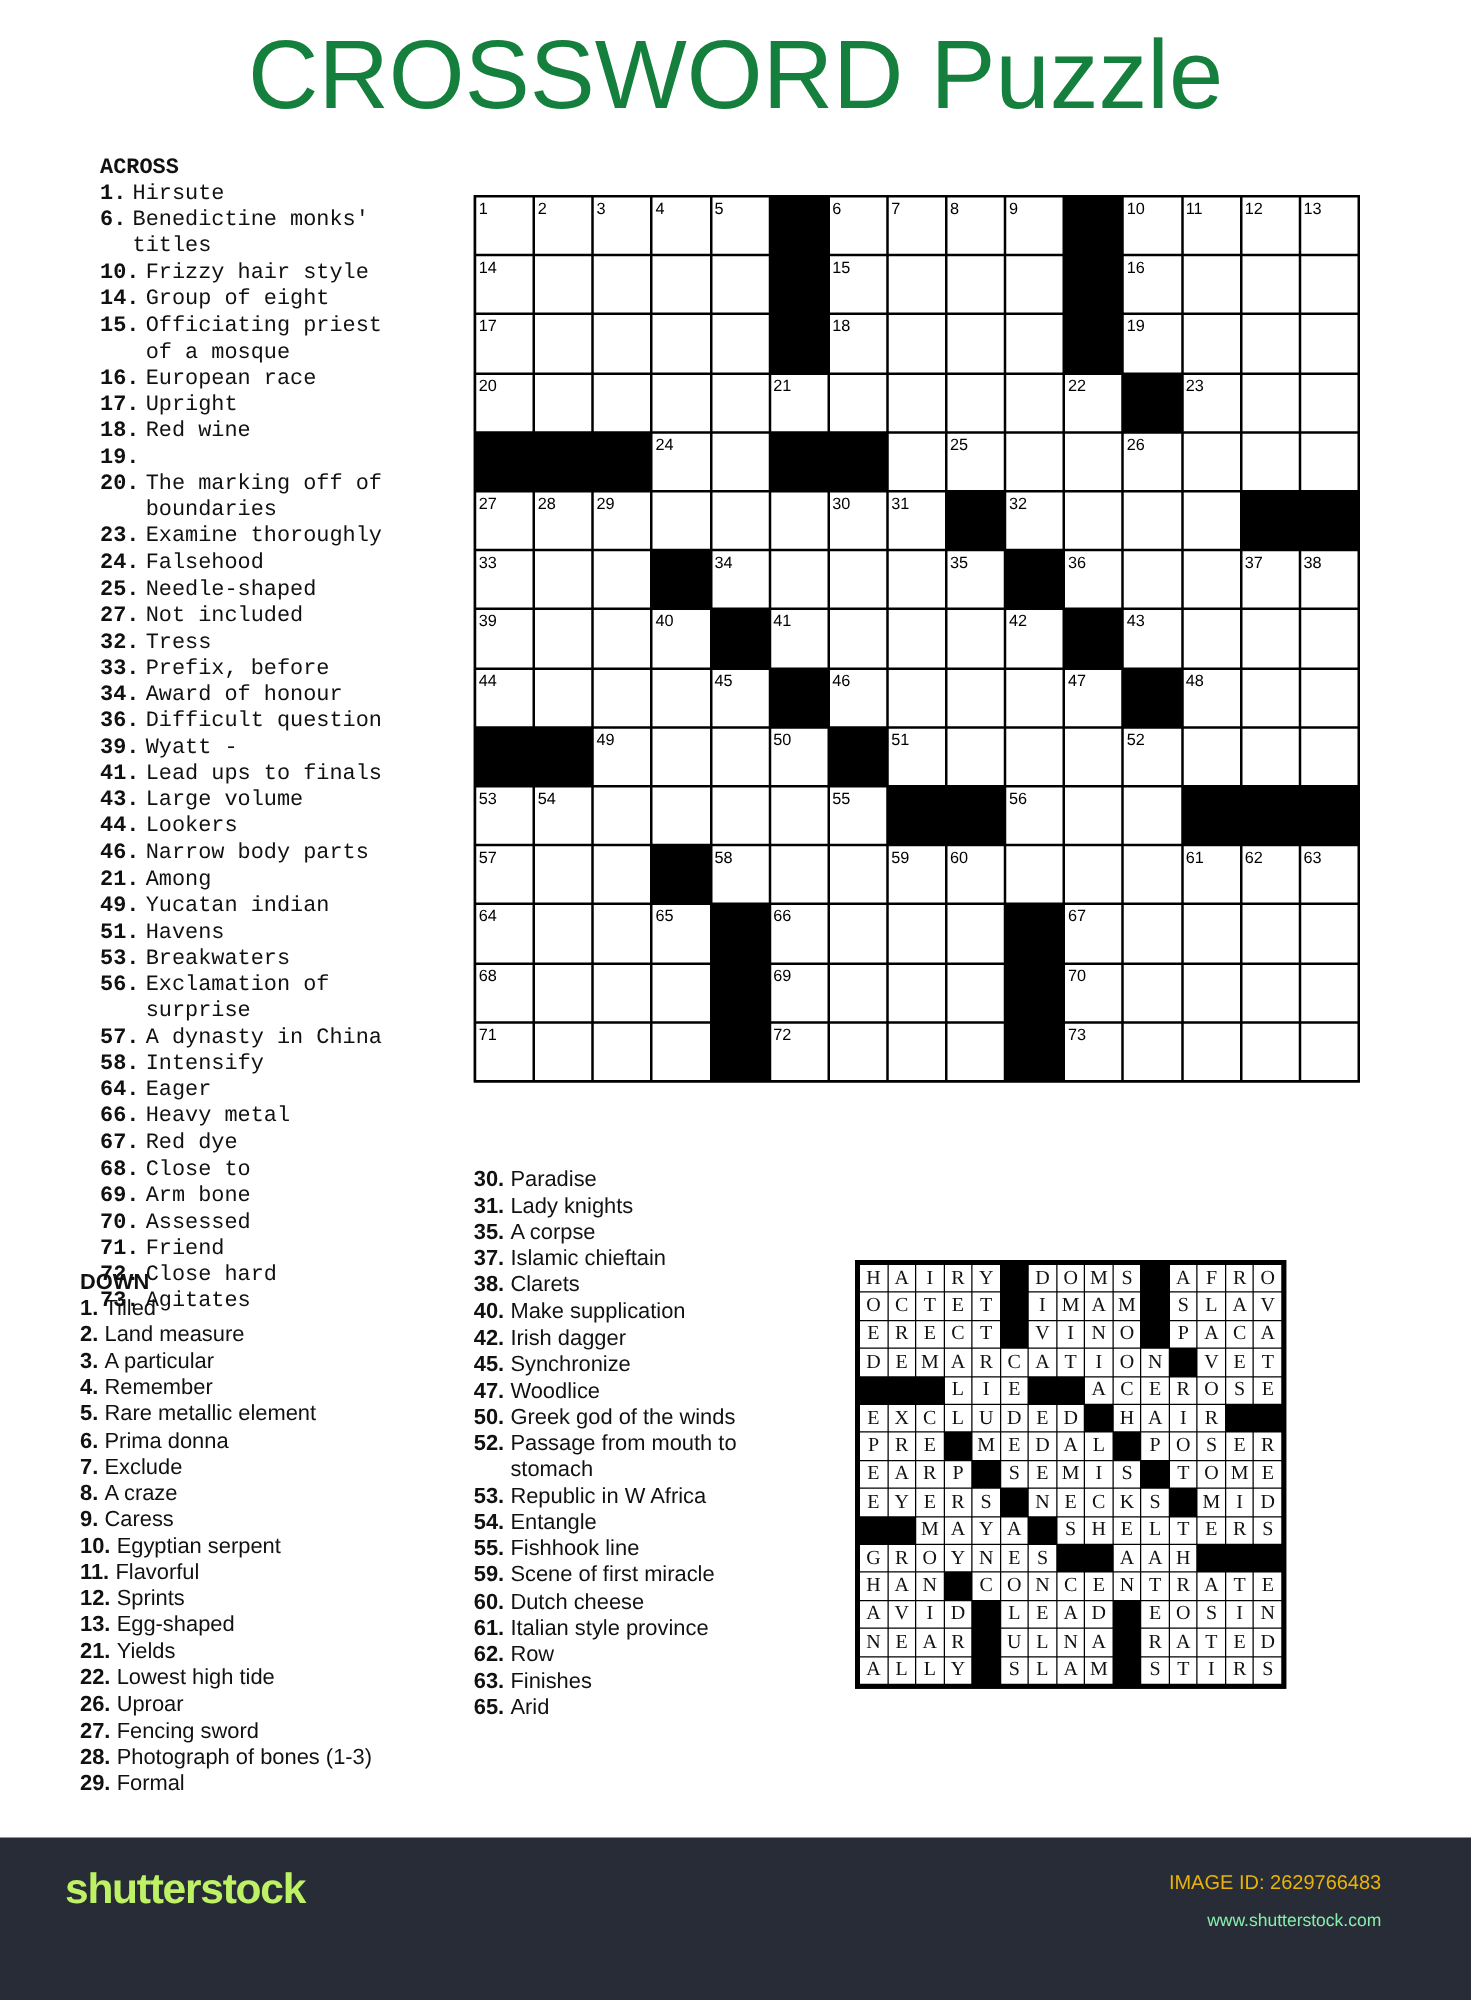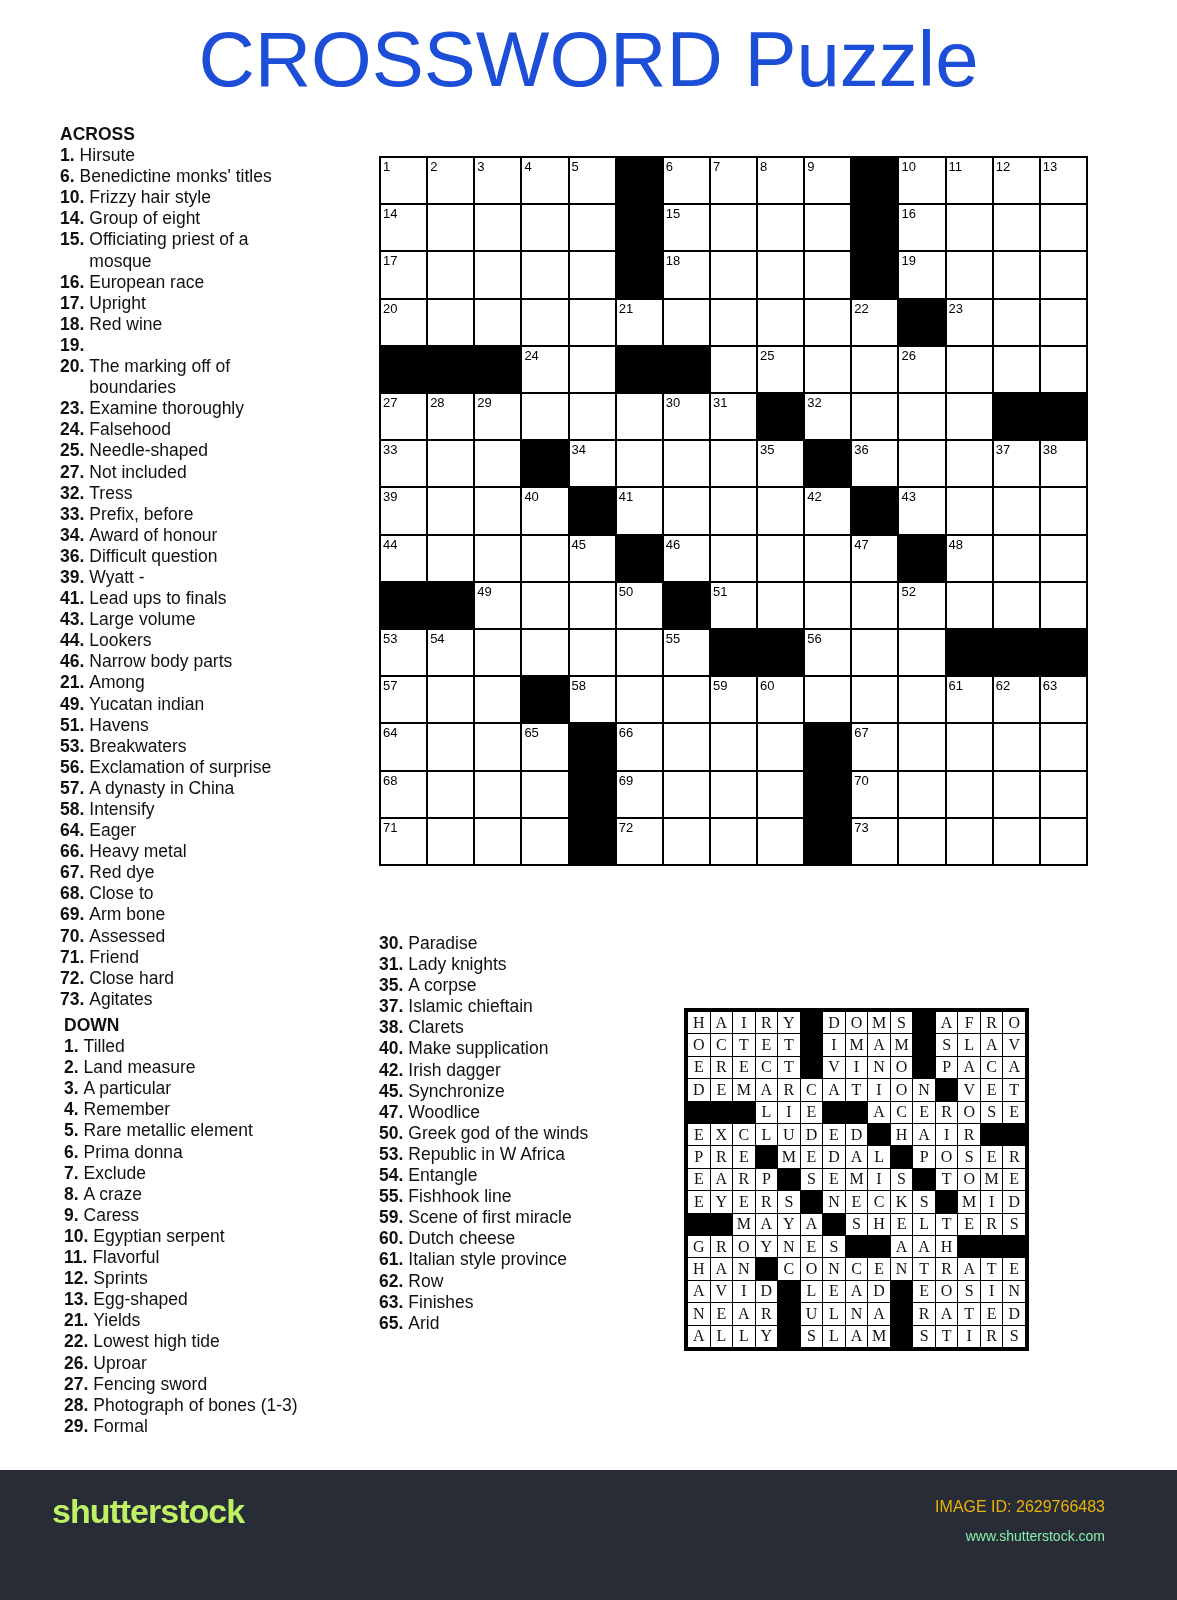--- a/index.html
+++ b/index.html
@@ -1,17 +1,17 @@
 <!DOCTYPE html>
 <html><head>
 <meta charset="utf-8">
 <style>
   html, body { margin:0; padding:0; }
   body { width:1177px; height:1600px; background:#ffffff; position:relative; overflow:hidden; font-family:"Liberation Sans", sans-serif; color:#111; }
-  .title { position:absolute; left:0; width:1177px; top:20px; text-align:center; font-size:78px; font-weight:400; letter-spacing:0px; line-height:1; color:#1d4ed8; }
+  .title { position:absolute; left:0; width:1177px; top:20px; text-align:center; font-size:78px; font-weight:400; letter-spacing:0px; line-height:1; color:#15803d; }
   .clues { position:absolute; font-size:17.5px; line-height:21.1px; }
   .clues .hdr { font-weight:700; }
   .clue { display:flex; }
   .clue .num { font-weight:700; white-space:nowrap; margin-right:5px; }
   .clue .txt { flex:1; }
   #grid { position:absolute; left:379px; top:156px; width:709px; height:710px; border:2px solid #000; box-sizing:border-box; display:grid; grid-template-columns:repeat(15, 1fr); grid-template-rows:repeat(15,1fr); background:#000; gap:2px; padding:0; }
   .cell { background:#fff; position:relative; }
   .cell.block { background:#000; }
   .cell .n { position:absolute; left:2px; top:2px; font-size:13px; line-height:1; color:#000; }
   #sol { position:absolute; left:684px; top:1008px; width:345px; height:343px; border:2px solid #000; box-sizing:border-box; background:#000; display:grid; grid-template-columns:repeat(15,1fr); grid-template-rows:repeat(15,1fr); gap:1px; padding:2px; }
@@ -20,21 +20,21 @@
   .footer { position:absolute; left:0; top:1470px; width:1177px; height:130px; background:#272c36; }
   .footer .logo { position:absolute; left:52px; top:22px; color:#bef264; font-size:34px; font-weight:700; letter-spacing:-1px; }
   .footer .imgid { position:absolute; right:72px; top:28px; color:#eab308; font-size:16px; }
   .footer .site { position:absolute; right:72px; top:58px; color:#86efac; font-size:14px; }
 </style>
 </head>
 <body>
 
 <div class="title">CROSSWORD Puzzle</div>
 
-<div class="clues" id="across-list" style="left: 60px; top: 124px; width: 235px;">
+<div class="clues" id="across-list" style="left: 80px; top: 124px; width: 235px; font-family: Liberation Mono, monospace;">
   <div class="hdr">ACROSS</div>
 <div class="clue">
       <span class="num">1.</span>
       <span class="txt">Hirsute</span>
     </div>
     <div class="clue">
       <span class="num">6.</span>
       <span class="txt">Benedictine monks' titles</span>
     </div>
     <div class="clue">
@@ -299,20 +299,24 @@
       <span class="num">45.</span>
       <span class="txt">Synchronize</span>
     </div>
     <div class="clue">
       <span class="num">47.</span>
       <span class="txt">Woodlice</span>
     </div>
     <div class="clue">
       <span class="num">50.</span>
       <span class="txt">Greek god of the winds</span>
+    </div>
+    <div class="clue">
+      <span class="num">52.</span>
+      <span class="txt">Passage from mouth to stomach</span>
     </div>
     <div class="clue">
       <span class="num">53.</span>
       <span class="txt">Republic in W Africa</span>
     </div>
     <div class="clue">
       <span class="num">54.</span>
       <span class="txt">Entangle</span>
     </div>
     <div class="clue">

